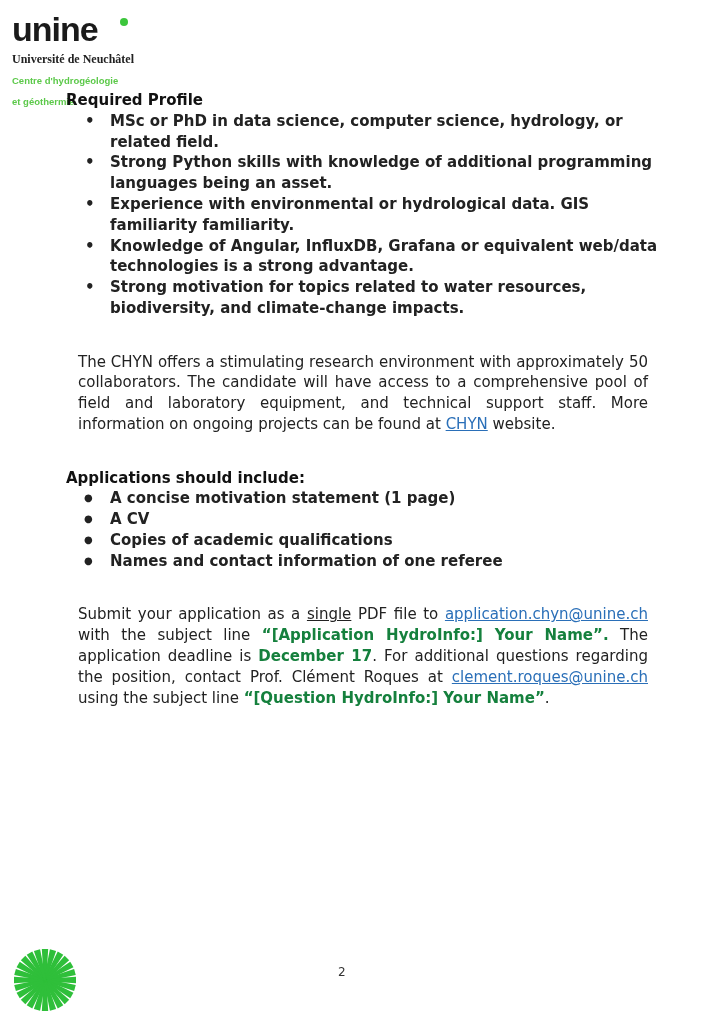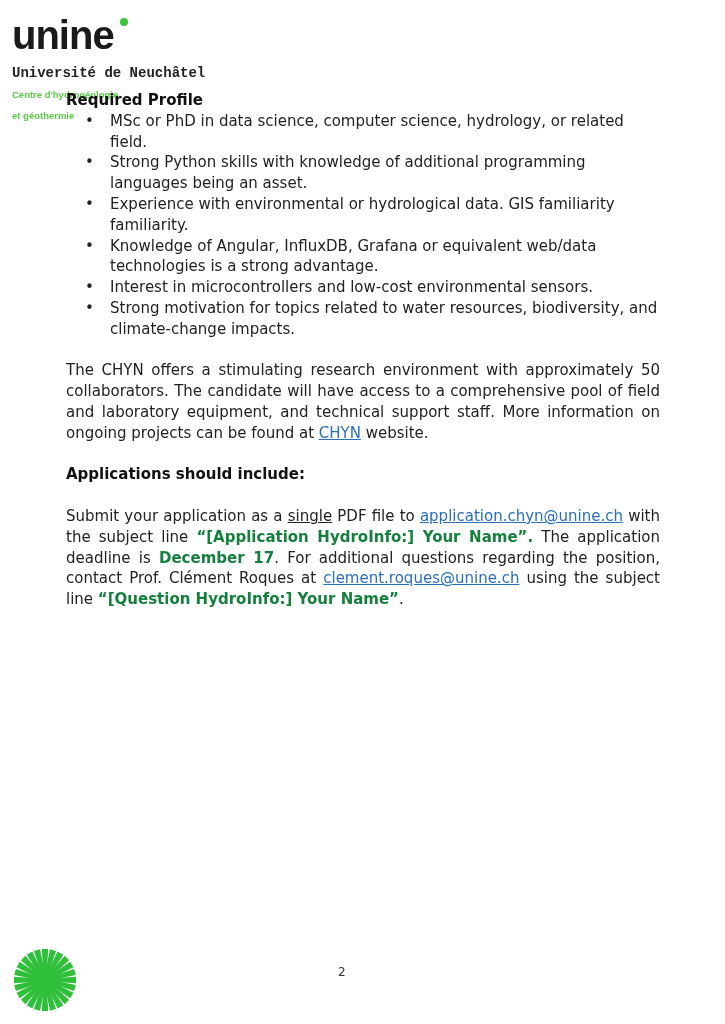--- a/index.html
+++ b/index.html
@@ -1,31 +1,31 @@
 <!DOCTYPE html>
 <html><head>
 <meta charset="utf-8">
 <style>
   html, body { margin:0; padding:0; background:#fff; }
   body { width:725px; height:1024px; position:relative; overflow:hidden;
          font-family:"DejaVu Sans", sans-serif; color:#222; }
   .logo { position:absolute; left:12px; top:14px; }
-  .logo-word { font-family:"Liberation Sans", sans-serif; font-weight:bold; font-size:40px;
-               letter-spacing:-1px; color:#1a1a1a; line-height:30px; position:relative;margin-top:6px; }
+  .logo-word { font-family:"Liberation Sans", sans-serif; font-weight:bold; font-size:34px;
+               letter-spacing:-1px; color:#1a1a1a; line-height:30px; position:relative; }
   .logo-dot { position:absolute; left:108px; top:4px; width:8px; height:8px; border-radius:50%; background:#3cc63c; }
-  .logo-line1 { font-family:Liberation Mono, monospace; font-weight:bold; font-size:14px; color:#222; margin-top:18px; line-height:11px; }
+  .logo-line1 { font-family:Liberation Serif, serif; font-weight:bold; font-size:12px; color:#222; margin-top:10px; line-height:11px; }
   .logo-line2, .logo-line3 { font-family:"Liberation Sans", sans-serif; font-weight:bold; font-size:9.5px; color:#5cc94a; line-height:11px;margin-top:10px; }
 
   .content { position:absolute; left:66px; top:90px; width:594px; font-size:15px; line-height:20.8px; }
   .heading { font-weight:bold; color:#111; }
   ul { margin:0; padding:0 0 0 44px; list-style:none; }
-  li { position:relative; }
+  li { position:relative;font-weight:bold; }
   li::before { content:"•"; position:absolute; left:-25px; }
   ul.round li::before { content:"●"; font-size:10px; left:-26px; }
-  p { margin:0; text-align:justify; }
+  p { margin:12px; text-align:justify; }
   .gap { height:20.8px; }
   a { color:#2a6fb8; text-decoration:underline; }
   u { text-decoration:underline; }
   b { color:#15803d; }
 
   .sun { position:absolute; left:13px; top:948px; width:64px; height:64px; }
   .page-num { position:absolute; left:338px; top:965px; font-size:12px; color:#333; }
 </style>
 </head>
 <body>
@@ -38,27 +38,32 @@
   <div class="logo-line3">et géothermie</div>
 </div>
 
 <div class="content">
   <div class="heading">Required Profile</div>
   <ul>
     <li>MSc or PhD in data science, computer science, hydrology, or related field.</li>
     <li>Strong Python skills with knowledge of additional programming languages being an asset.</li>
     <li>Experience with environmental or hydrological data. GIS familiarity familiarity.</li>
     <li>Knowledge of Angular, InfluxDB, Grafana or equivalent web/data technologies is a strong advantage.</li>
-    <li>Interest in microcontrollers and low-cost environmental sensors.</li>
     <li>Strong motivation for topics related to water resources, biodiversity, and climate-change impacts.</li>
   </ul>
   <div class="gap"></div>
   <p><span>The CHYN offers a stimulating research environment with approximately 50 collaborators. The candidate will have access to a comprehensive pool of field and laboratory equipment, and technical support staff. More information on ongoing projects can be found at </span><a>CHYN</a><span> website.</span></p>
   <div class="gap"></div>
   <div class="heading">Applications should include:</div>
+  <ul class="round">
+    <li>A concise motivation statement (1 page)</li>
+    <li>A CV</li>
+    <li>Copies of academic qualifications</li>
+    <li>Names and contact information of one referee</li>
+  </ul>
   <div class="gap"></div>
   <p><span>Submit your application as a </span><u>single</u><span> PDF file to </span><a>application.chyn@unine.ch</a><span> with the subject line </span><b>“[Application HydroInfo:] Your Name”.</b><span> The application deadline is </span><b>December 17</b><span>. For additional questions regarding the position, contact Prof. Clément Roques at </span><a>clement.roques@unine.ch</a><span> using the subject line </span><b>“[Question HydroInfo:] Your Name”</b><span>.</span></p>
 </div>
 
 <svg class="sun" viewBox="-32 -32 64 64">
   <g fill="#2fbf3a">
     <g id="ray">
         <polygon points="-1.2,0 1.2,0 3.2,-31 -3.2,-31"></polygon>
       </g>
     <use href="#ray" transform="rotate(15)"></use>

